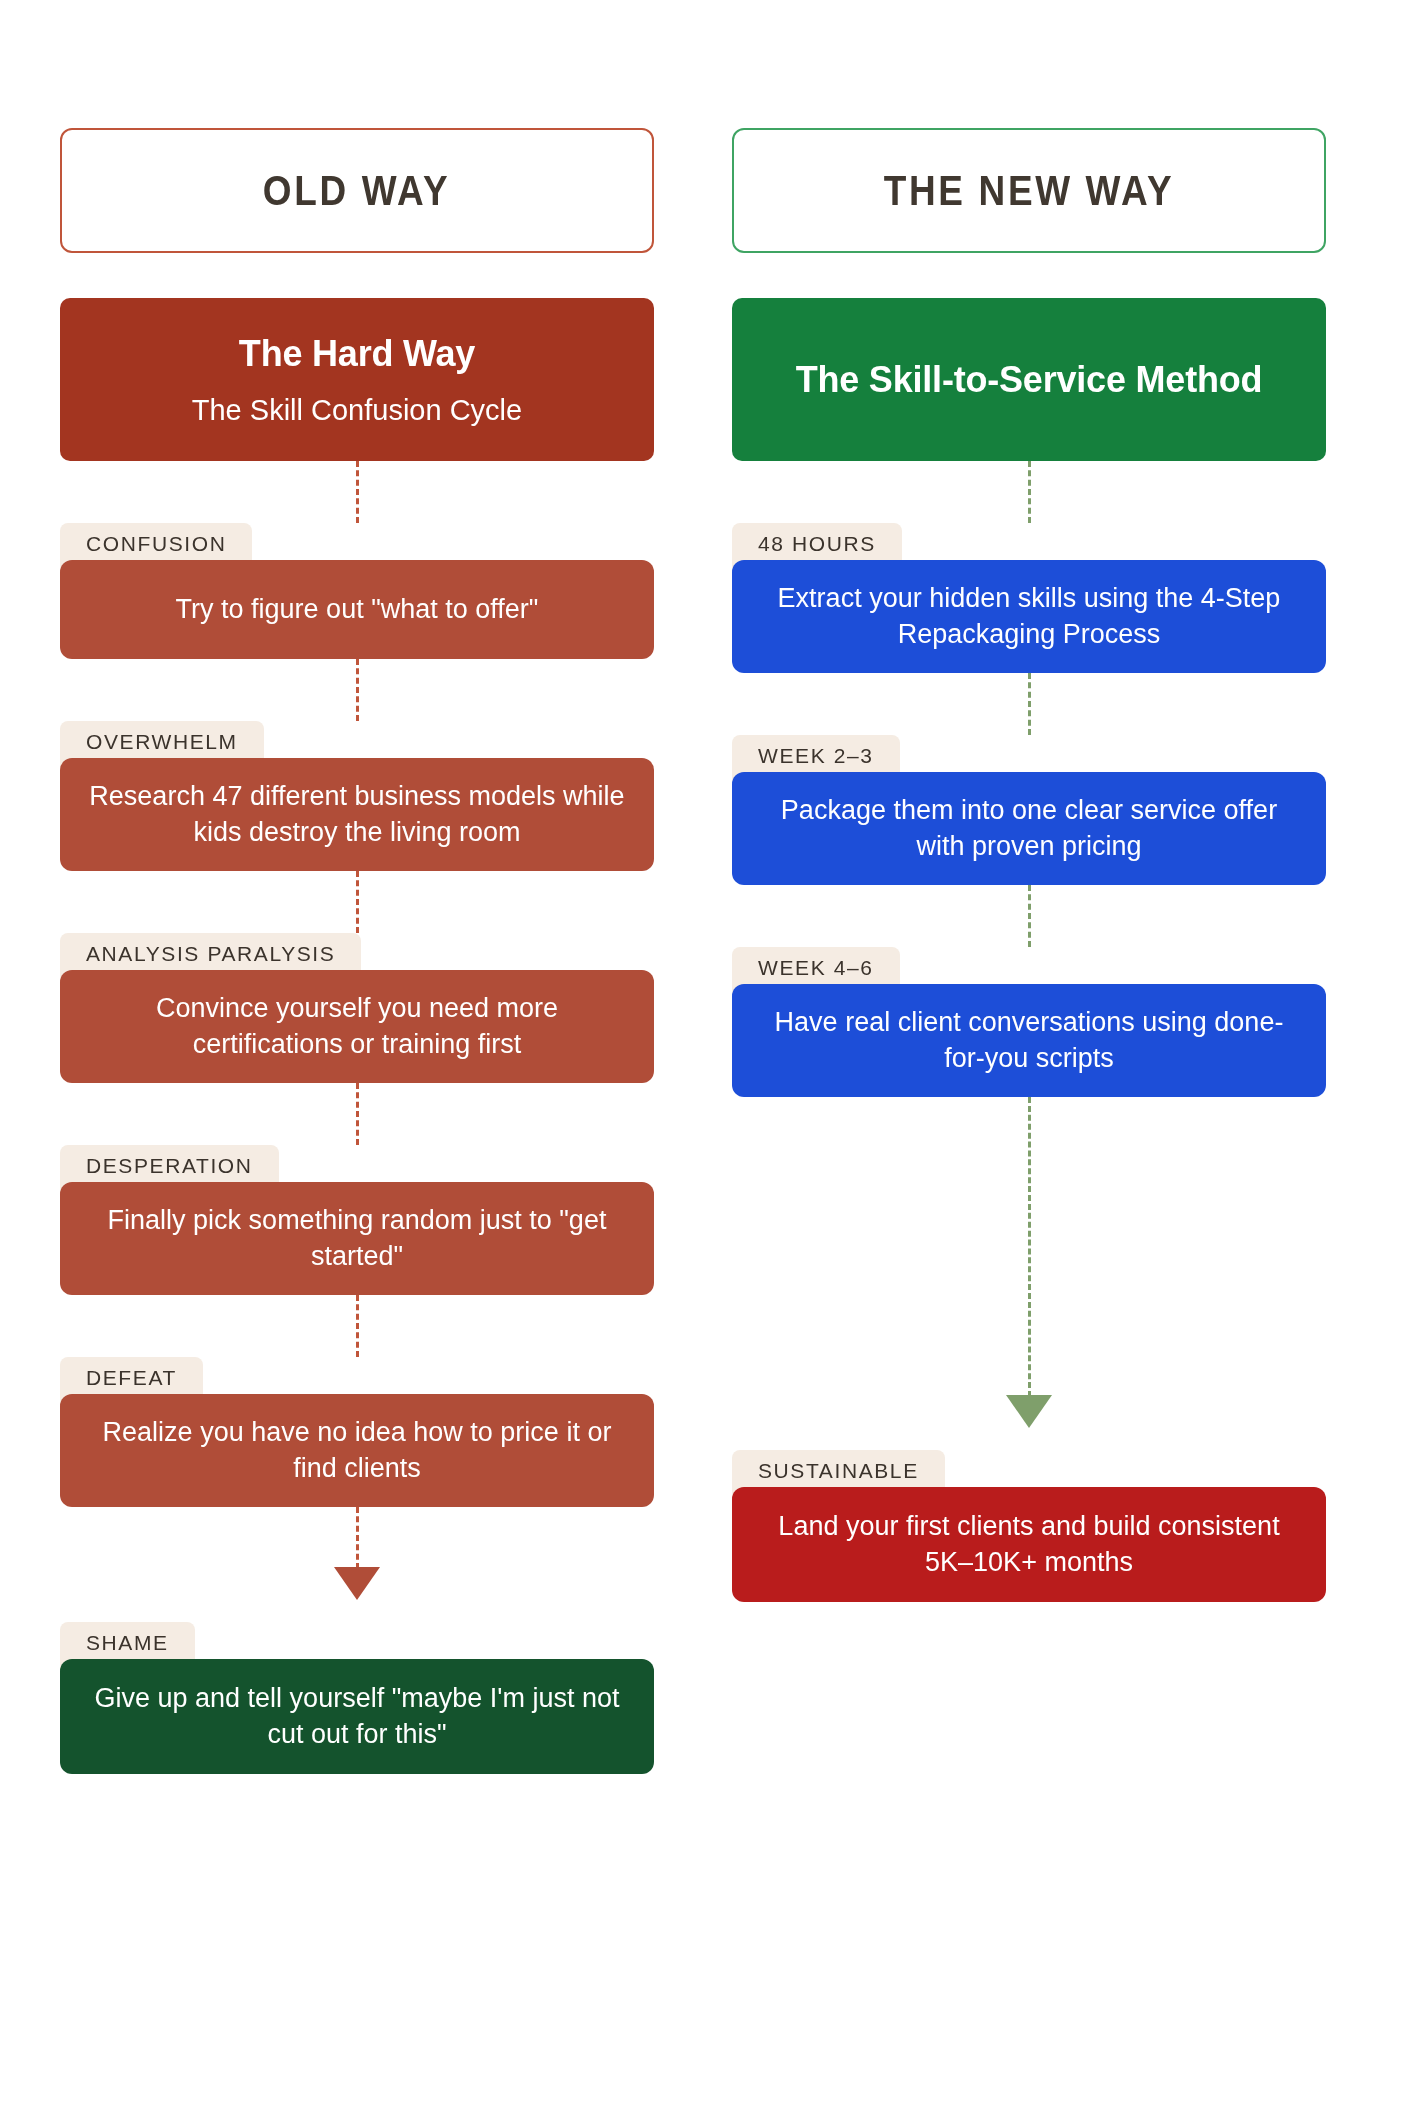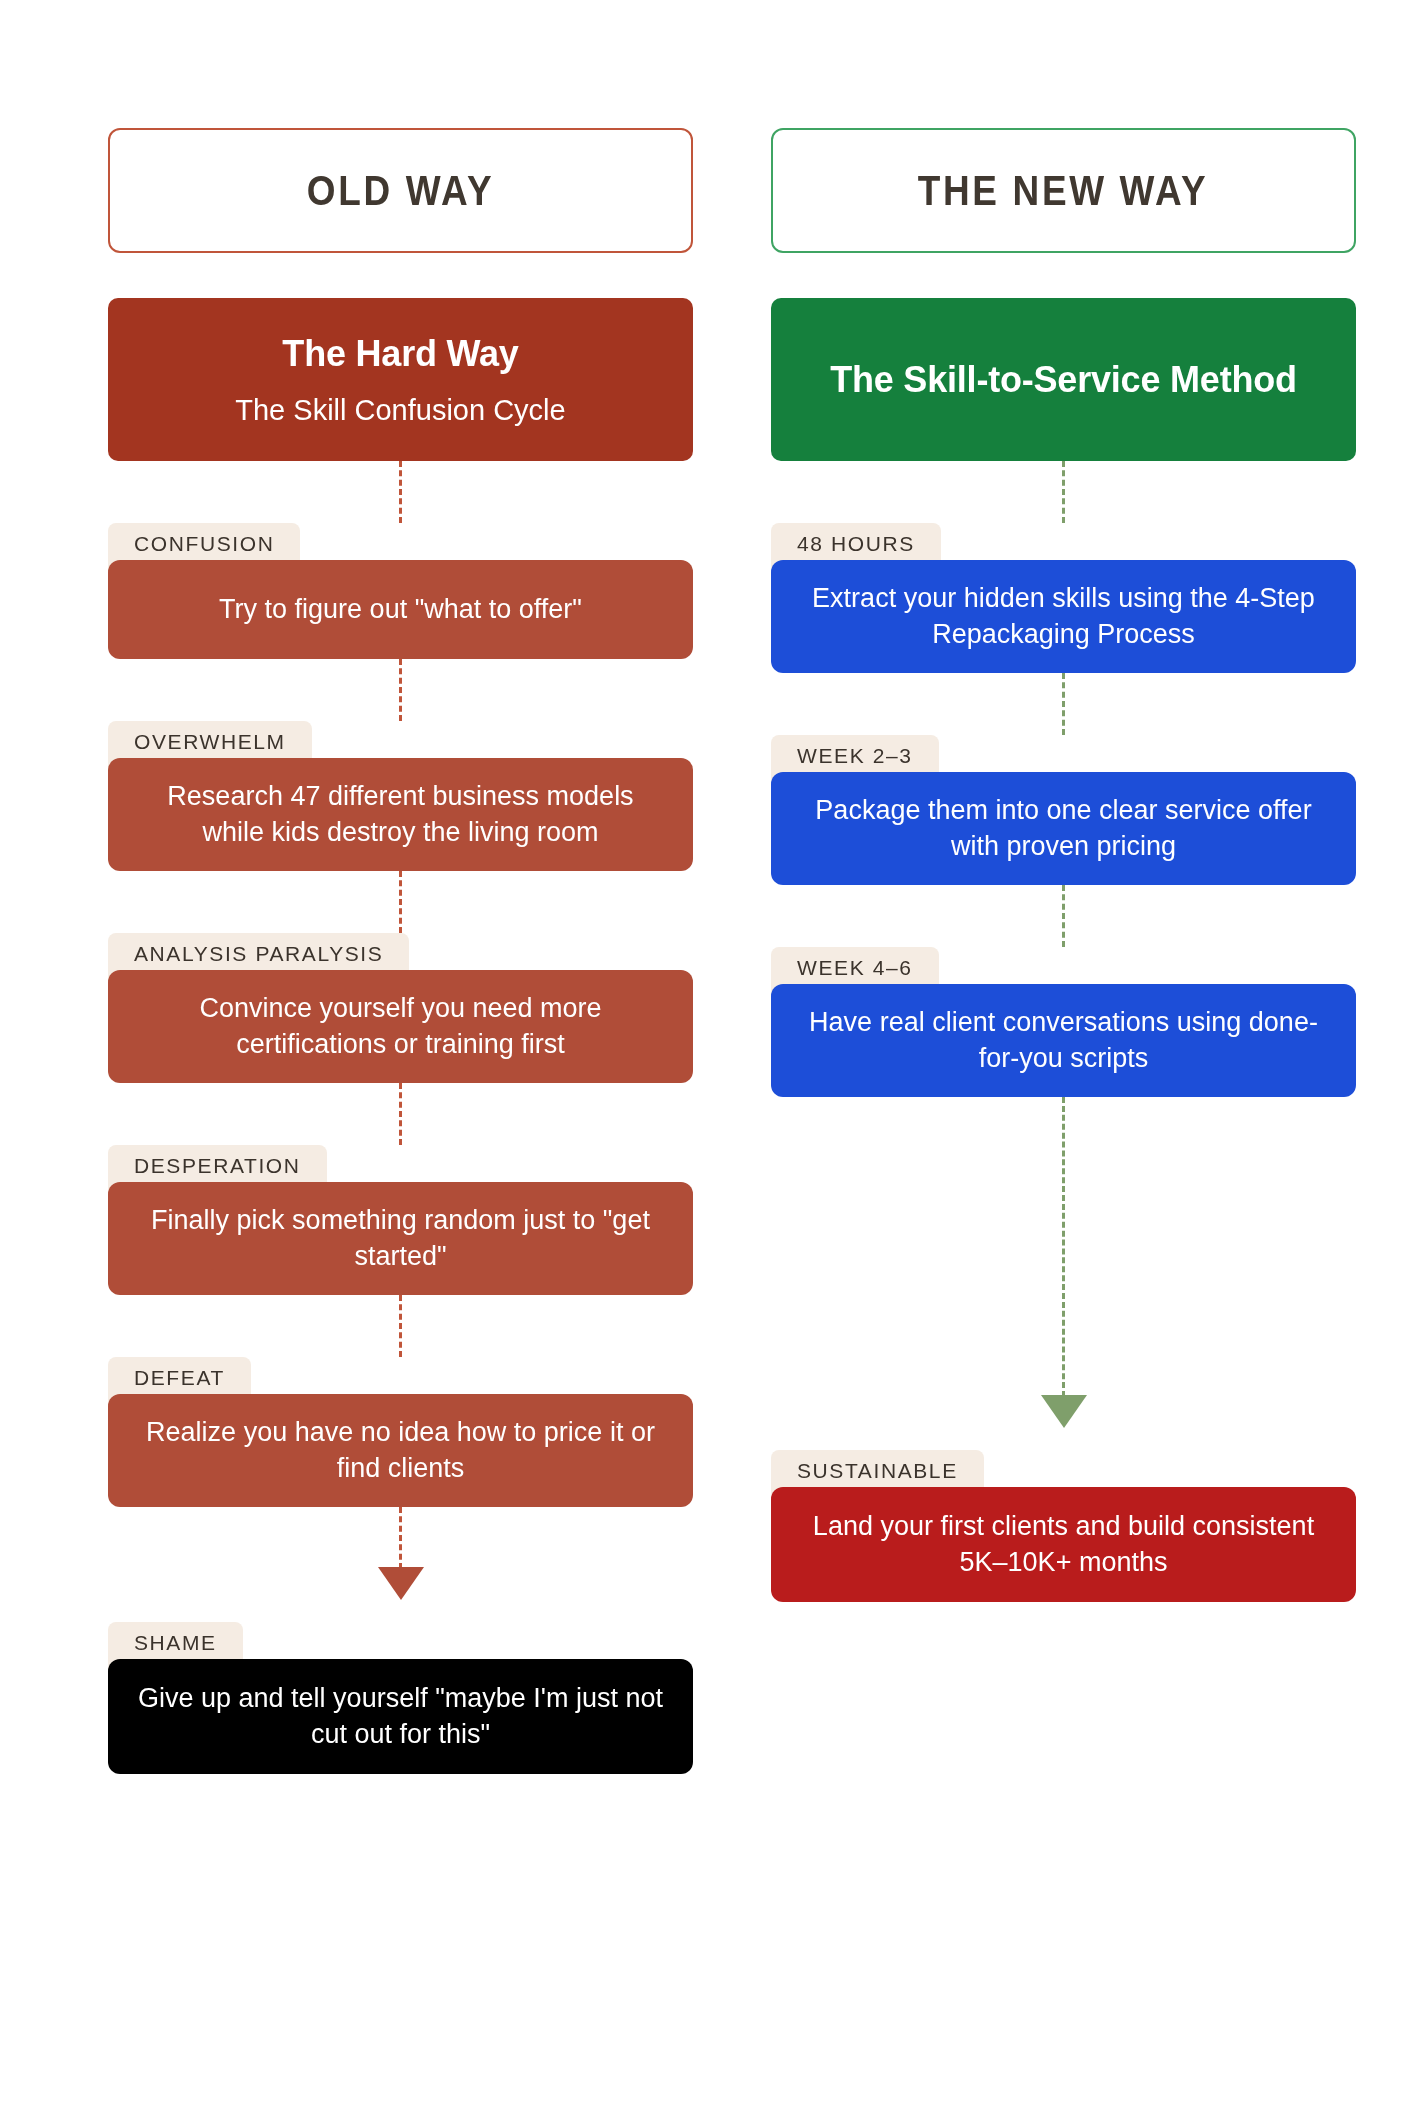--- a/index.html
+++ b/index.html
@@ -8,21 +8,20 @@
     height: 2109px;
     background: #ffffff;
     font-family: "Liberation Sans", sans-serif;
     overflow: hidden;
   }
   .board {
     position: relative;
     width: 1416px;
     height: 2109px;
     background: #ffffff;
-    padding-left: 48px;
   }
   .columns {
     display: flex;
     gap: 78px;
     padding: 128px 60px 0 60px;
   }
   .column { width: 594px; position: relative; }
 
   
   .banner {
@@ -115,21 +114,21 @@
     text-align: center;
     color: #ffffff;
     font-size: 27px;
     line-height: 1.35;
     padding: 20px 26px;
     position: relative;
     z-index: 3;
   }
   .step-card.old   { background: #b04d38; }
   .step-card.new   { background: #1d4ed8; }
-  .step-card.final-old { background: #000000; min-height: 115px; }
+  .step-card.final-old { background: #14532d; min-height: 115px; }
   .step-card.final-new { background: #b91c1c; min-height: 115px; }
 
   
   .arrow-wrap {
     display: flex;
     flex-direction: column;
     align-items: center;
   }
   .arrow-head {
     width: 0; height: 0;

